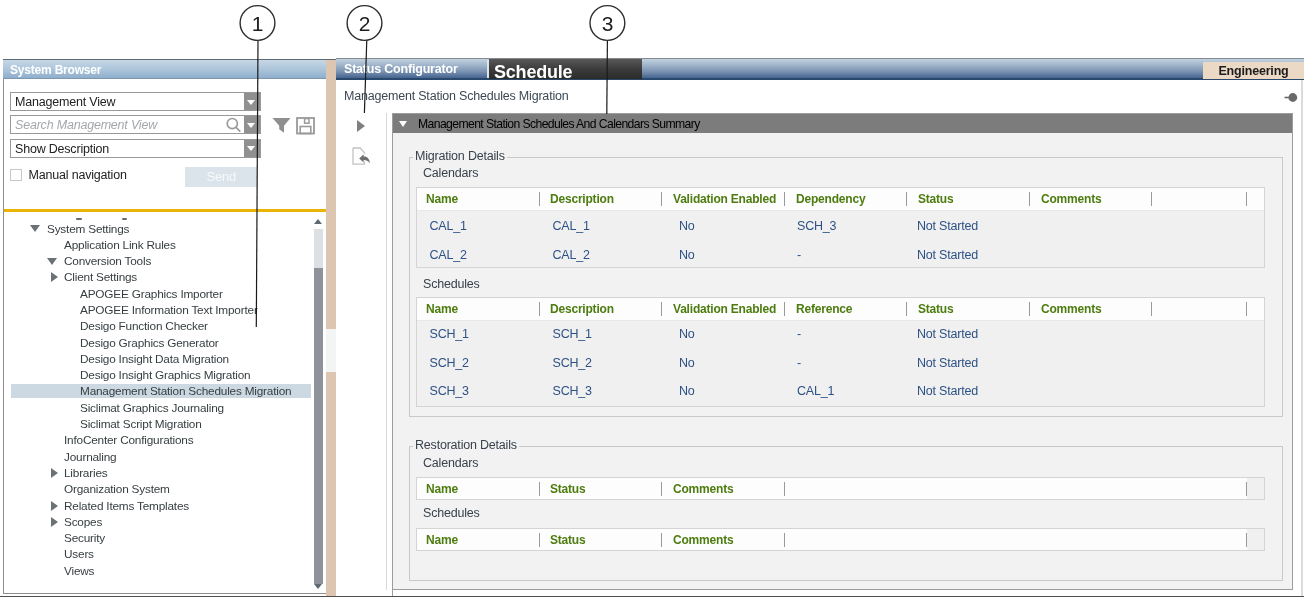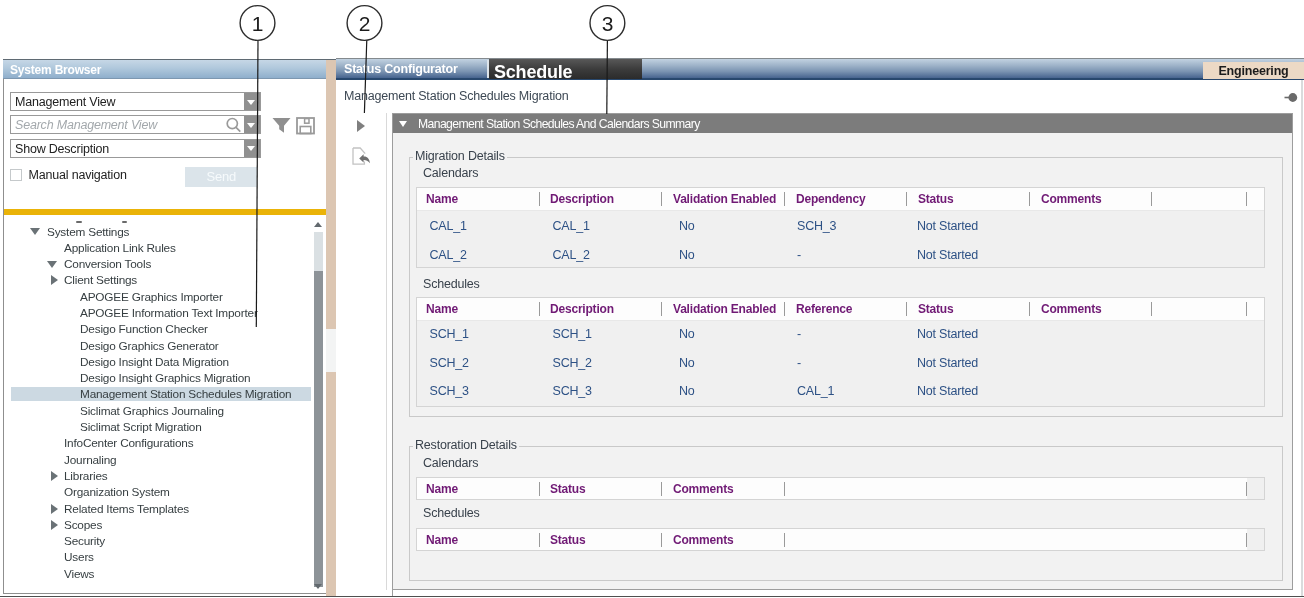--- a/index.html
+++ b/index.html
@@ -13,21 +13,21 @@
 .combo{position:absolute;left:6px;width:251px;height:19px;border:1px solid #999;background:#fff;box-sizing:border-box;}
 .combo .txt{position:absolute;left:4px;top:1px;font-size:12.5px;color:#222;line-height:16px;}
 .dbtn{position:absolute;right:0;top:0;width:16.5px;height:100%;background:#909090;border-left:1px solid #fff;}
 .dbtn:after{content:"";position:absolute;left:3.5px;top:6.5px;border-left:4.5px solid transparent;border-right:4.5px solid transparent;border-top:5.5px solid #fff;}
 .ph{position:absolute;left:4px;top:1px;font-size:12.5px;font-style:italic;color:#a3a8ac;line-height:16px;}
 #chk{position:absolute;left:6px;top:108.7px;width:10.3px;height:10.3px;border:1.2px solid #c5c9cb;background:#fff;}
 #chklbl{position:absolute;left:24.6px;top:107.5px;font-size:12.5px;color:#222;}
 #send{position:absolute;left:181.3px;top:107.2px;width:72px;height:19.7px;background:#dbe4ea;
  color:#f6fafc;font-size:13px;text-align:center;line-height:19.7px;}
 
-#tree{position:absolute;left:0;top:149px;right:0;bottom:0;border-top:6px solid #eab308;overflow:hidden;background:#fff;}
+#tree{position:absolute;left:0;top:149px;right:0;bottom:0;border-top:3px solid #eab308;overflow:hidden;background:#fff;}
 .trow{position:relative;height:16.3px;line-height:16.3px;font-size:11.8px;color:#363e41;white-space:nowrap;}
 .l1{padding-left:43px;} .l2{padding-left:60px;} .l3{padding-left:76px;}
 .sel{background:linear-gradient(#ccd9e2,#ccd9e2) no-repeat 7px 1px/300px 14.3px;}
 .texp{position:absolute;top:4.5px;width:0;height:0;border-left:5.5px solid transparent;border-right:5.5px solid transparent;border-top:7px solid #6a7276;}
 .tcol{position:absolute;top:3px;width:0;height:0;border-top:5px solid transparent;border-bottom:5px solid transparent;border-left:7px solid #6a7276;}
 
 #sb{position:absolute;right:4px;top:0;bottom:0;width:9.5px;}
 #sbup{position:absolute;top:7px;left:0.5px;width:0;height:0;border-left:4.3px solid transparent;border-right:4.3px solid transparent;border-bottom:5px solid #62696e;}
 #sbdn{position:absolute;bottom:4.5px;left:0.5px;width:0;height:0;border-left:4.3px solid transparent;border-right:4.3px solid transparent;border-top:5px solid #62696e;}
 #sbtr{position:absolute;top:16.6px;left:0;width:9px;height:39.4px;background:#dae0e3;}
@@ -45,28 +45,28 @@
 #octab{position:absolute;left:8px;top:2.5px;font-size:12.5px;font-weight:bold;color:#fff;}
 #eng{position:absolute;right:0;top:3px;width:101px;height:17px;background:#ecd9c5;
  font-size:12.5px;font-weight:bold;color:#1c1c1c;text-align:center;line-height:18px;}
 #rbody{left:336px;top:80px;width:968px;height:516px;background:#fff;}
 #mlabel{left:344px;top:89px;font-size:12.5px;color:#3d4854;}
 #vdiv{left:386px;top:113px;width:1px;height:477px;background:#d9d9d9;}
 
 #sum{left:392px;top:113px;width:901px;height:477px;box-sizing:border-box;border:1px solid #9d9d9d;background:#f2f2f2;}
 #sumh{position:absolute;left:0;top:0;right:0;height:19px;background:#7c7c7c;}
 #sumh .tri{position:absolute;left:5.5px;top:7px;width:0;height:0;border-left:4.5px solid transparent;border-right:4.5px solid transparent;border-top:6px solid #fff;}
-#sumh span{position:absolute;left:25px;top:3px;font-size:12.2px;color:#ffffff;letter-spacing:-0.6px;}
+#sumh span{position:absolute;left:25px;top:3px;font-size:12.2px;color:#000000;letter-spacing:-0.6px;}
 .fs{position:absolute;left:16px;width:872px;border:1px solid #c9c9c9;}
 .fs .leg{position:absolute;left:3px;top:-9px;background:#f2f2f2;padding:0 2px;font-size:12.5px;color:#39424c;}
 .slbl{position:absolute;font-size:12.5px;color:#39424c;}
 
 .tbl{position:absolute;left:23px;width:849px;border:1px solid #d4d4d4;background:#f0f0f0;box-sizing:border-box;}
 .thead{position:absolute;left:0;top:0;right:0;height:22px;background:#fdfdfd;border-bottom:1px solid #e8e8e8;}
-.th{position:absolute;top:4px;font-size:12px;font-weight:bold;color:#701a75;}
+.th{position:absolute;top:4px;font-size:12px;font-weight:bold;color:#4d7c0f;}
 .tick{position:absolute;top:4px;width:1px;height:14px;background:#9a9a9a;}
 .td{position:absolute;font-size:12.5px;color:#2d5185;}
 .gstub{position:absolute;top:0;right:0;bottom:0;width:17px;background:#f0f0f0;}
 
 #play{left:356.5px;top:119.5px;width:0;height:0;border-top:6.8px solid transparent;border-bottom:6.8px solid transparent;border-left:8.6px solid #7f7f7f;}
 </style></head><body>
 
 <div id="lp" class="abs">
   <div id="lph">
       <span>System Browser</span>

